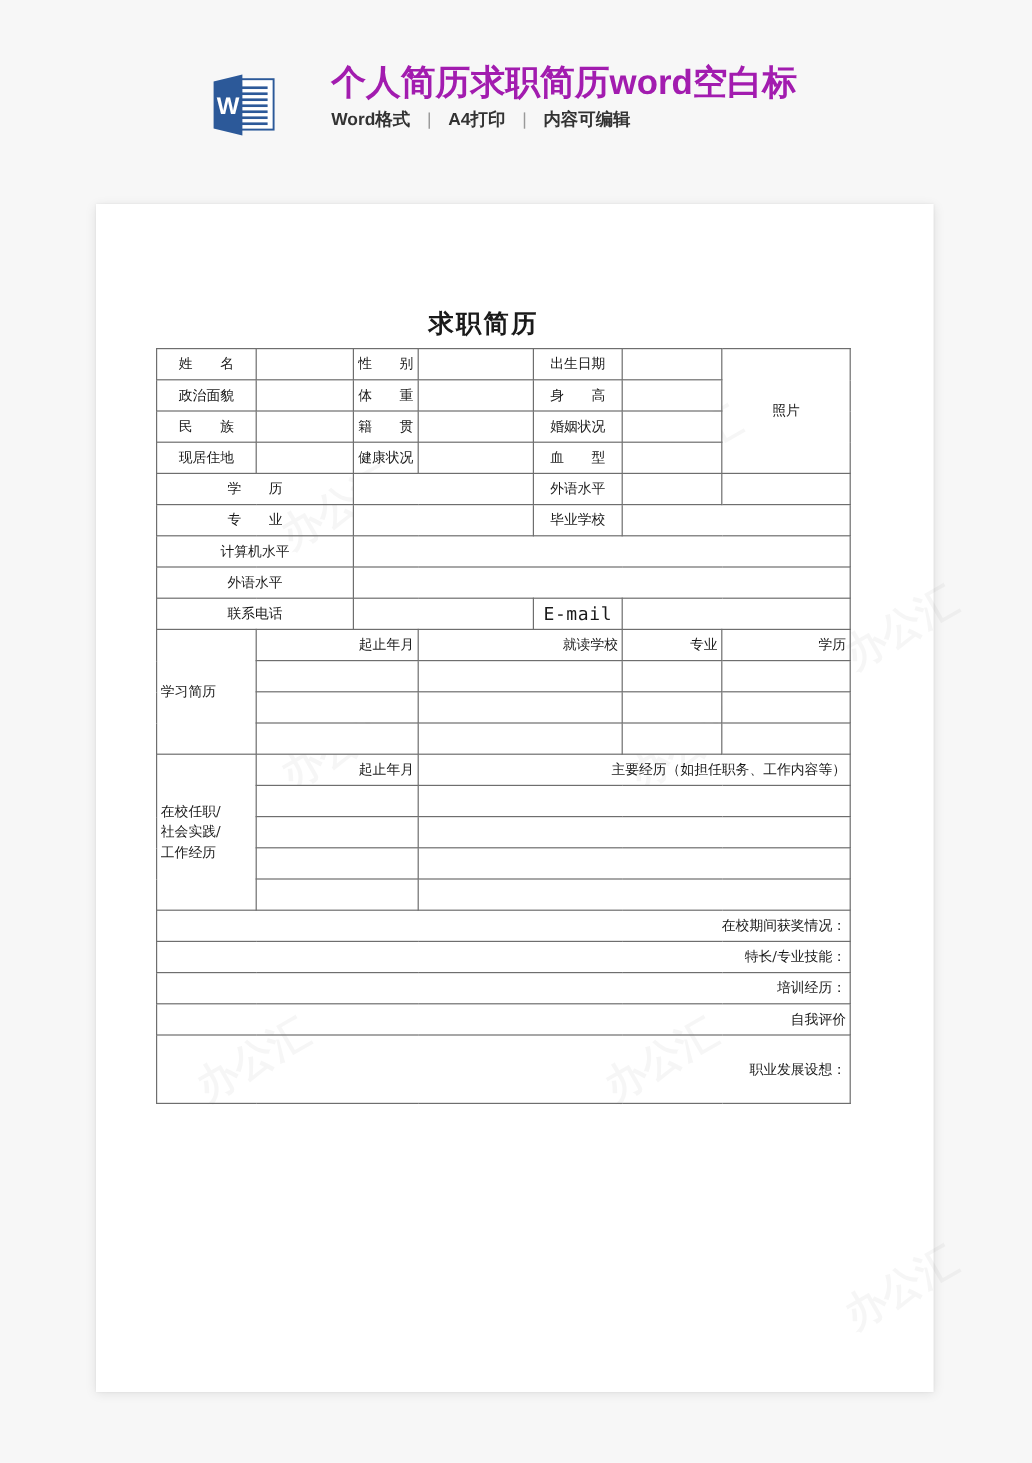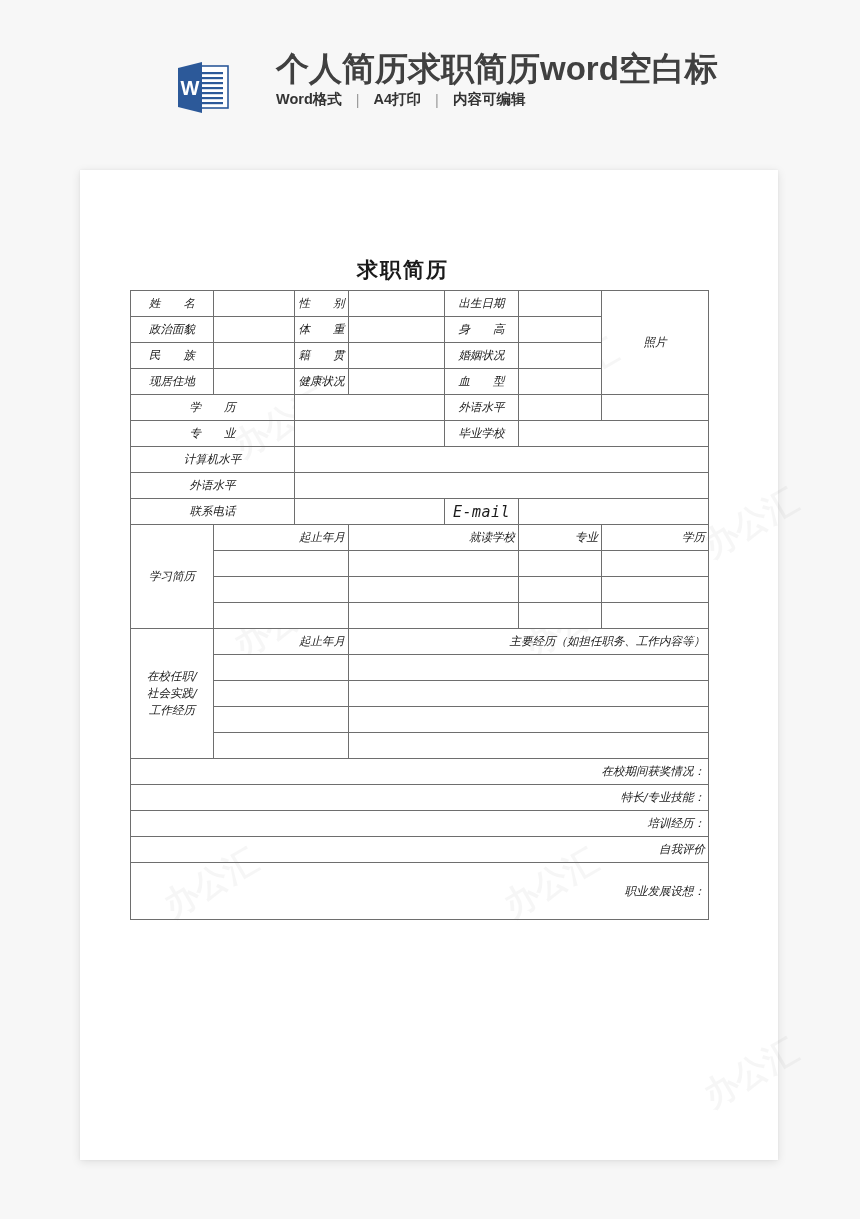--- a/index.html
+++ b/index.html
@@ -26,23 +26,23 @@
     position: absolute;
     left: 176px; top: 60px;
     width: 54px; height: 56px;
   }
   #header-text {
     position: absolute;
     left: 276px; top: 52px;
     width: 560px;
   }
   #doc-title {
-    font-size: 33px;
+    font-size: 29px;
     font-weight: bold;
-    color: #404040;
+    color: #a21caf;
     letter-spacing: 0px;
     line-height: 34px;
     white-space: nowrap;
     font-family: "Liberation Sans", "DejaVu Sans", sans-serif;
   }
   #doc-meta {
     margin-top: 4px;
     font-size: 14.5px;
     font-weight: bold;
     color: #333333;
@@ -97,21 +97,20 @@
   #resume-table {
     position: absolute;
     left: 50px;
     top: 120px;
     width: 578px;
     border-collapse: collapse;
     table-layout: fixed;
     font-family: "DejaVu Serif", "Liberation Serif", serif;
     font-size: 11.5px;
     color: #1a1a1a;
-    font-style: italic;
   }
   #resume-table td {
     border: 1px solid #6e6e6e;
     height: 25px;
     padding: 0 3px;
     vertical-align: middle;
     overflow: hidden;
   }
   td.lbl {
     text-align: center;
@@ -120,21 +119,21 @@
   td.val { background: #fff; }
   td.photo {
     text-align: center;
     vertical-align: middle;
   }
   td.hdr {
     text-align: right;
     white-space: nowrap;
   }
   td.side {
-    text-align: center;
+    text-align: left;
     vertical-align: middle;
     line-height: 17px;
   }
   td.block {
     vertical-align: top;
     padding-top: 5px;
     padding-left: 6px;
     text-align: right;
     height: 48px;
   }

